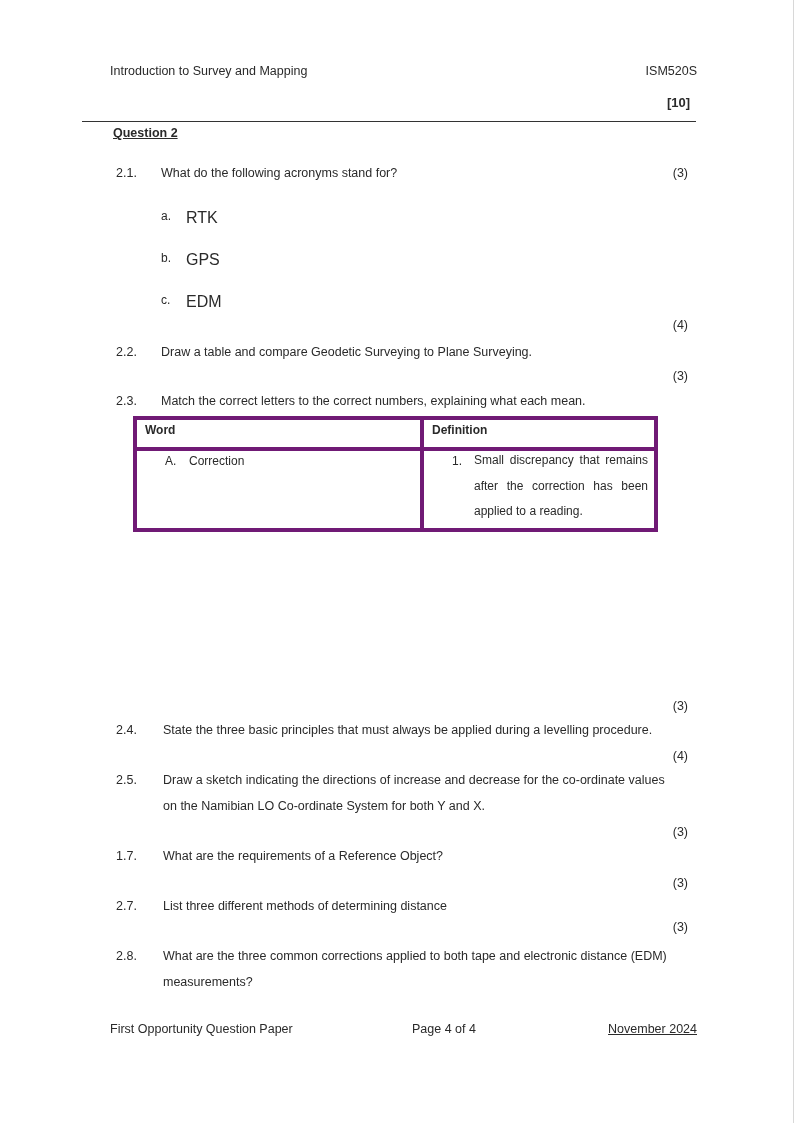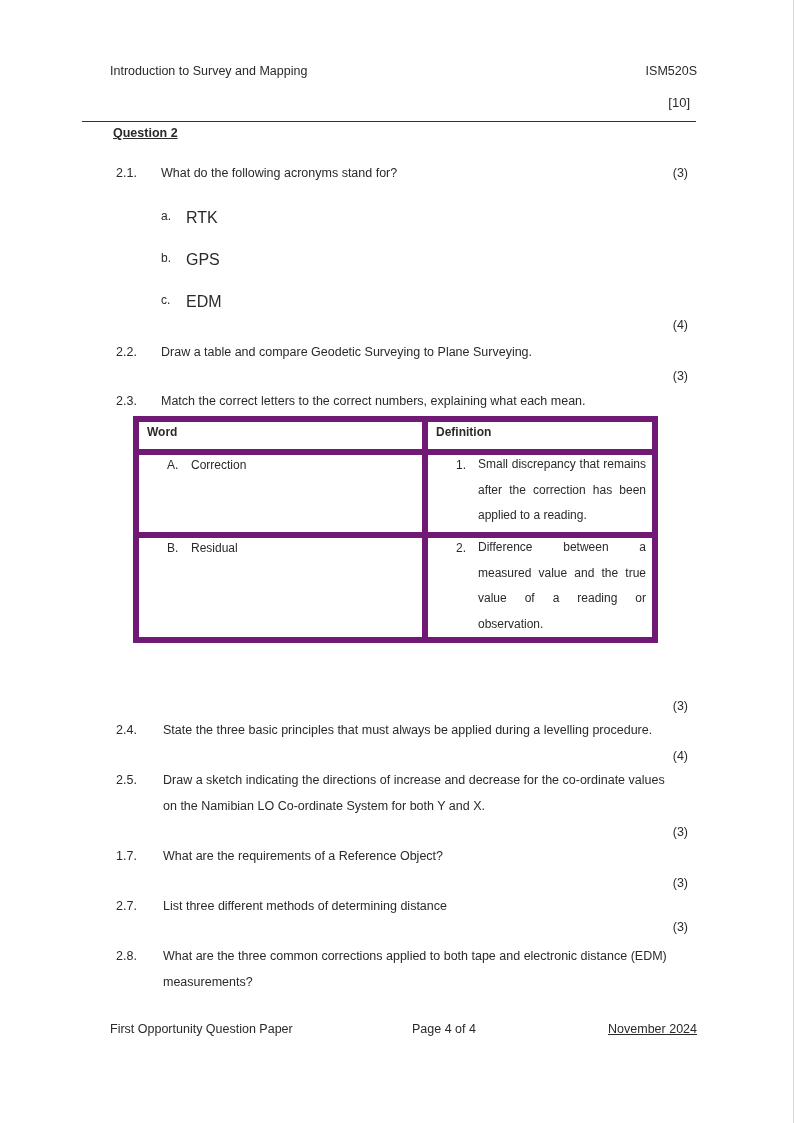--- a/index.html
+++ b/index.html
@@ -5,37 +5,37 @@
     html, body { margin: 0; padding: 0; background: #ffffff; }
     body {
       width: 794px; height: 1123px; position: relative; overflow: hidden;
       font-family: "Liberation Sans", "DejaVu Sans", sans-serif;
       color: #2a2a2a; font-size: 12px;
     }
     .abs { position: absolute; white-space: nowrap; margin-left: 28px; }
     .right-edge { position: absolute; right: 0; width: 1px; top: 0; bottom: 0; background: #d8d8d8; }
     .hdr-left { left: 82px; top: 64px; font-size: 12.5px; }
     .hdr-right { right: 97px; top: 64px; font-size: 12.5px; }
-    .total { right: 104px; top: 95px; font-size: 13px; font-weight: normal; }
+    .total { right: 104px; top: 95px; font-size: 13px; font-weight: bold; }
     .rule { position: absolute; left: 82px; width: 614px; top: 121px; height: 0; border-top: 1.3px solid #333; }
     .qtitle { left: 85px; top: 126px; font-size: 12.5px; font-weight: bold; text-decoration: underline; }
 
     .qnum { left: 88px; font-size: 12.5px; }
     .qtext { left: 133px; font-size: 12.5px; }
     .qtext2 { left: 135px; font-size: 12.5px; }
     .marks { right: 106px; font-size: 12.5px; }
     .sub-letter { left: 133px; font-size: 12px; }
     .sub-text { left: 158px; font-size: 16px; }
 
     table.match {
       position: absolute; left: 133px; top: 416px; width: 525px;
       border-collapse: collapse; font-size: 12px;
     }
     table.match td, table.match th {
-      border: 6px solid #701a75; vertical-align: top; padding: 0;
+      border: 4px solid #701a75; vertical-align: top; padding: 0;
     }
     table.match th { text-align: left; font-weight: bold; height: 24px; padding: 3px 0 0 8px; }
     table.match td.word { width: 255px; height: 73px; padding: 3px 0 0 28px; }
     table.match td.word .letter { display: inline-block; width: 24px; }
     table.match td.def { padding: 3px 6px 0 28px; }
     .def-wrap { display: flex; }
     .def-wrap .num { width: 22px; flex: none; }
     .def-wrap .txt { white-space: normal; line-height: 25.5px; text-align: justify; margin-top: -6px; }
     table.match tr.r1 td.word, table.match tr.r1 td.def { height: 74px; }
     table.match tr.r2 td.word, table.match tr.r2 td.def { height: 74px; }
@@ -82,31 +82,20 @@
     <td class="word">
       <span class="letter">A.</span><span>Correction</span>
     </td>
     <td class="def">
       <div class="def-wrap">
         <span class="num">1.</span>
         <span class="txt">Small discrepancy that remains after the correction has been applied to a reading.</span>
       </div>
     </td>
   </tr>
-  <tr class="r2">
-    <td class="word">
-      <span class="letter">B.</span><span>Residual</span>
-    </td>
-    <td class="def">
-      <div class="def-wrap">
-        <span class="num">2.</span>
-        <span class="txt">Difference between a measured value and the true value of a reading or observation.</span>
-      </div>
-    </td>
-  </tr>
 </tbody>
   </table>
 
 <div class="abs marks" style="top:699px">(3)</div>
 <div class="abs qnum" style="top:723px">2.4.</div>
 <div class="abs qtext2" style="top:723px">State the three basic principles that must always be applied during a levelling procedure.</div>
 
 <div class="abs marks" style="top:749px">(4)</div>
 <div class="abs qnum" style="top:773px">2.5.</div>
 <div class="abs qtext2" style="top:773px">Draw a sketch indicating the directions of increase and decrease for the co-ordinate values</div>

